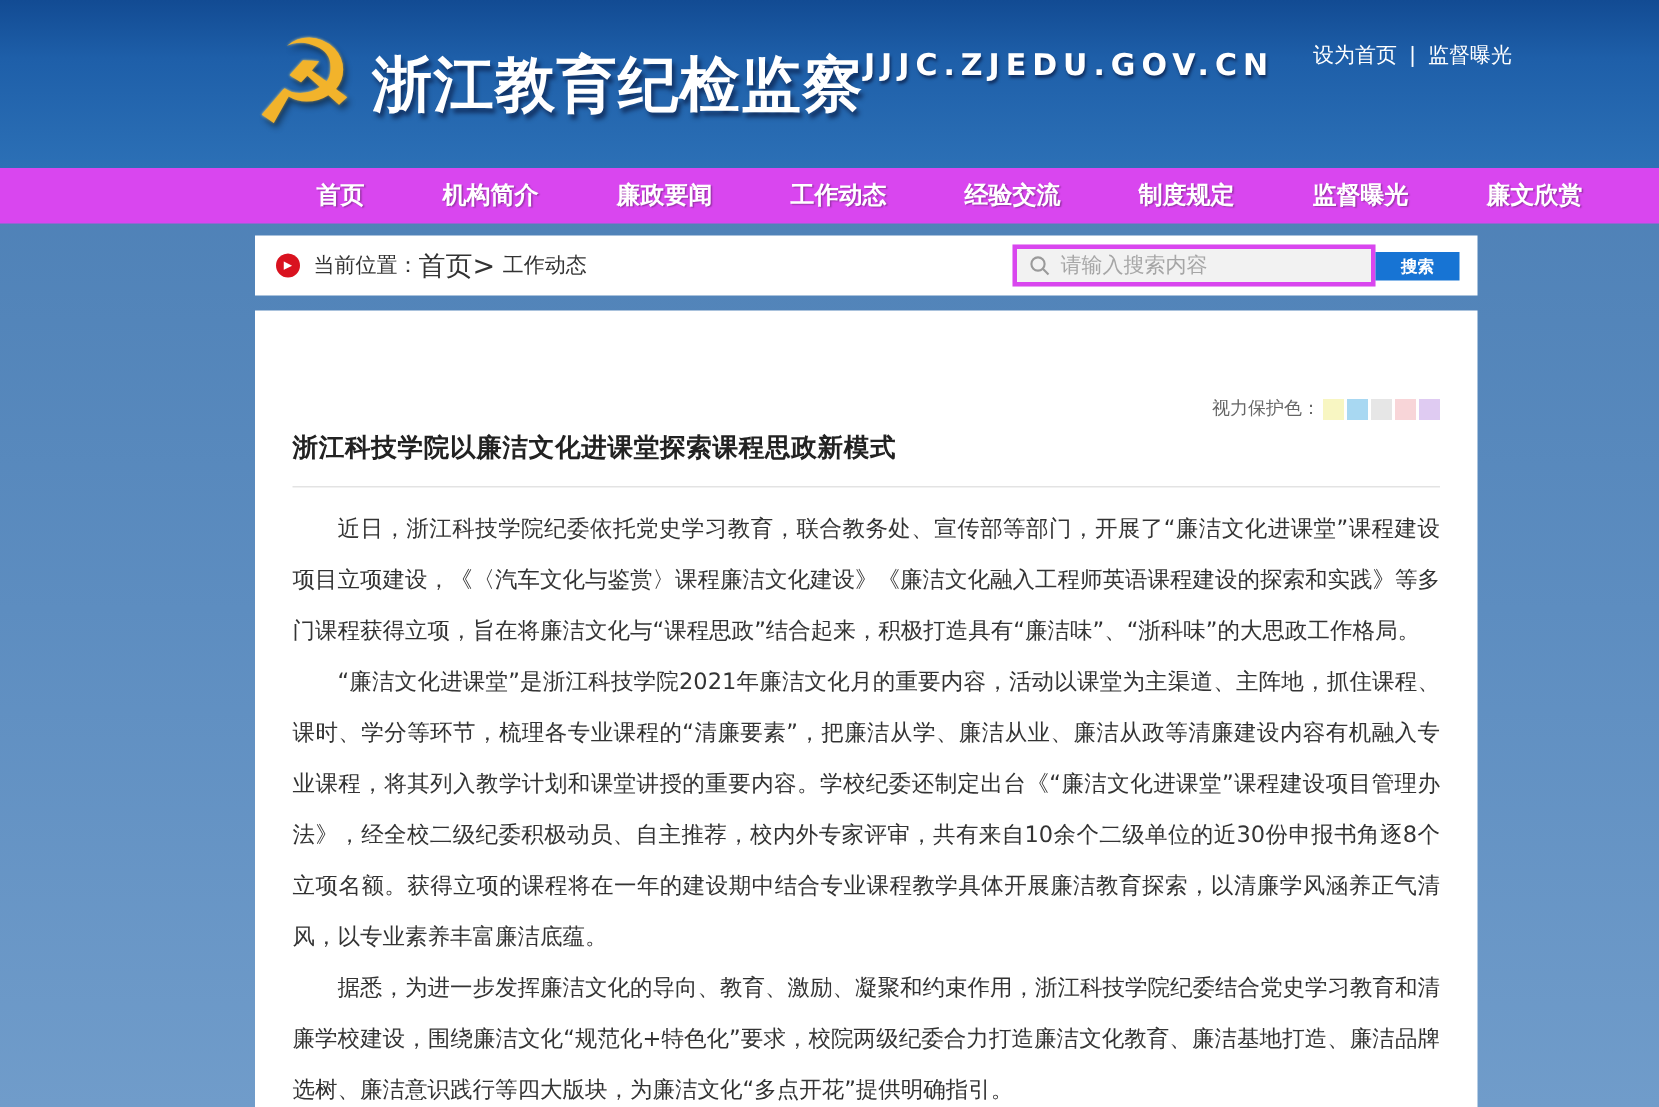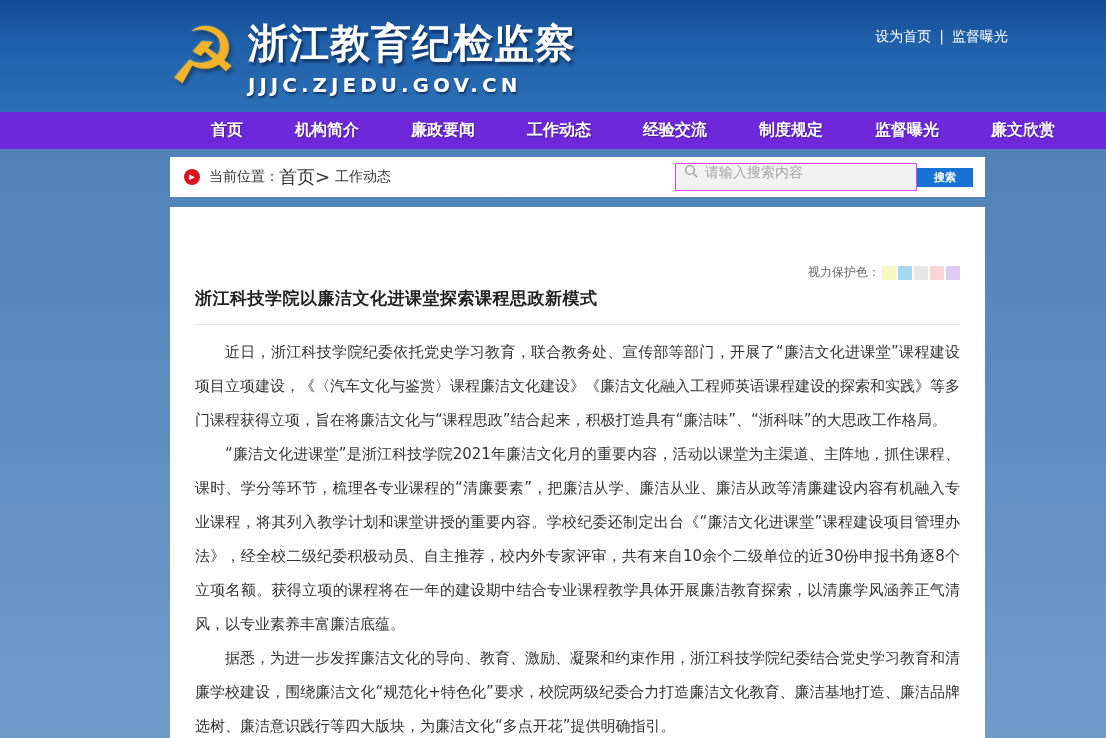--- a/index.html
+++ b/index.html
@@ -15,21 +15,21 @@
     height:112px;
     background:linear-gradient(180deg,#124B93 0%,#1E5FA9 35%,#2C70B6 100%);
     position:relative;
   }
   .logo-wrap { position:absolute; left:168px; top:10px; display:flex; align-items:center; }
   .emblem {
     font-size:78px; line-height:92px; color:#F2B32B;
     text-shadow:2px 3px 4px rgba(0,0,0,.45), 0 0 2px #FFDE7A;
     margin-right:10px;
   }
-  .site-text { display:flex; flex-direction:column; justify-content:center; }
+  .site-text { display:flex; flex-direction:row; justify-content:center; }
   .site-name {
     color:#fff; font-size:40px; font-weight:bold; letter-spacing:1px;
     text-shadow:2px 3px 3px rgba(0,0,30,.5);
   }
   .site-domain {
     color:#fff; font-size:20px; font-weight:bold; letter-spacing:4px; margin-top:2px;
     text-shadow:1px 2px 2px rgba(0,0,30,.5);
   }
   .top-links { position:absolute; right:98px; top:28px; color:#fff; font-size:14px; }
   .top-links span { cursor:pointer; }
@@ -56,22 +56,22 @@
   }
   .crumb-icon {
     width:16px; height:16px; border-radius:50%; background:#D9121F;
     color:#fff; font-size:11px; line-height:16px; text-align:center; flex:0 0 16px;
   }
   .crumb-label { font-size:14px; color:#333; margin-left:9px; }
   .crumb-link { font-size:18px; color:#333; cursor:pointer; }
   .crumb-current { font-size:14px; color:#333; margin-left:5px; cursor:pointer; }
   .crumb-spacer { flex:1; }
   .search-box {
-    width:242px; height:28px; background:#F2F2F2; border:1px solid #d946ef;
-    display:flex; align-items:flex-start; padding:0 8px;
+    width:242px; height:28px; background:#F2F2F2; border:3px solid #d946ef;
+    display:flex; align-items:center; padding:0 8px;
   }
   .search-icon { width:14px; height:14px; margin-right:7px; flex:0 0 14px; }
   .search-input {
     border:none; outline:none; background:transparent; width:100%;
     font-size:14px; color:#333; font-family:inherit;
   }
   .search-input::placeholder { color:#A6A6A6; }
   .search-btn {
     width:56px; height:19px; color:#fff; font-size:11px; font-weight:bold;
     border:none; cursor:pointer; font-family:inherit;
@@ -109,21 +109,21 @@
     <div class="site-text">
       <div class="site-name">浙江教育纪检监察</div>
       <div class="site-domain">JJJC.ZJEDU.GOV.CN</div>
     </div>
   </div>
   <div class="top-links">
     <span>设为首页</span><span class="sep">|</span><span>监督曝光</span>
   </div>
 </div>
 
-<div class="nav" style="background-color: #6d28d9;">
+<div class="nav" style="background-color: #d946ef;">
   <span class="nav-item">首页</span>
   <span class="nav-sep"></span>
   <span class="nav-item">机构简介</span>
   <span class="nav-sep"></span>
   <span class="nav-item">廉政要闻</span>
   <span class="nav-sep"></span>
   <span class="nav-item">工作动态</span>
   <span class="nav-sep"></span>
   <span class="nav-item">经验交流</span>
   <span class="nav-sep"></span>

